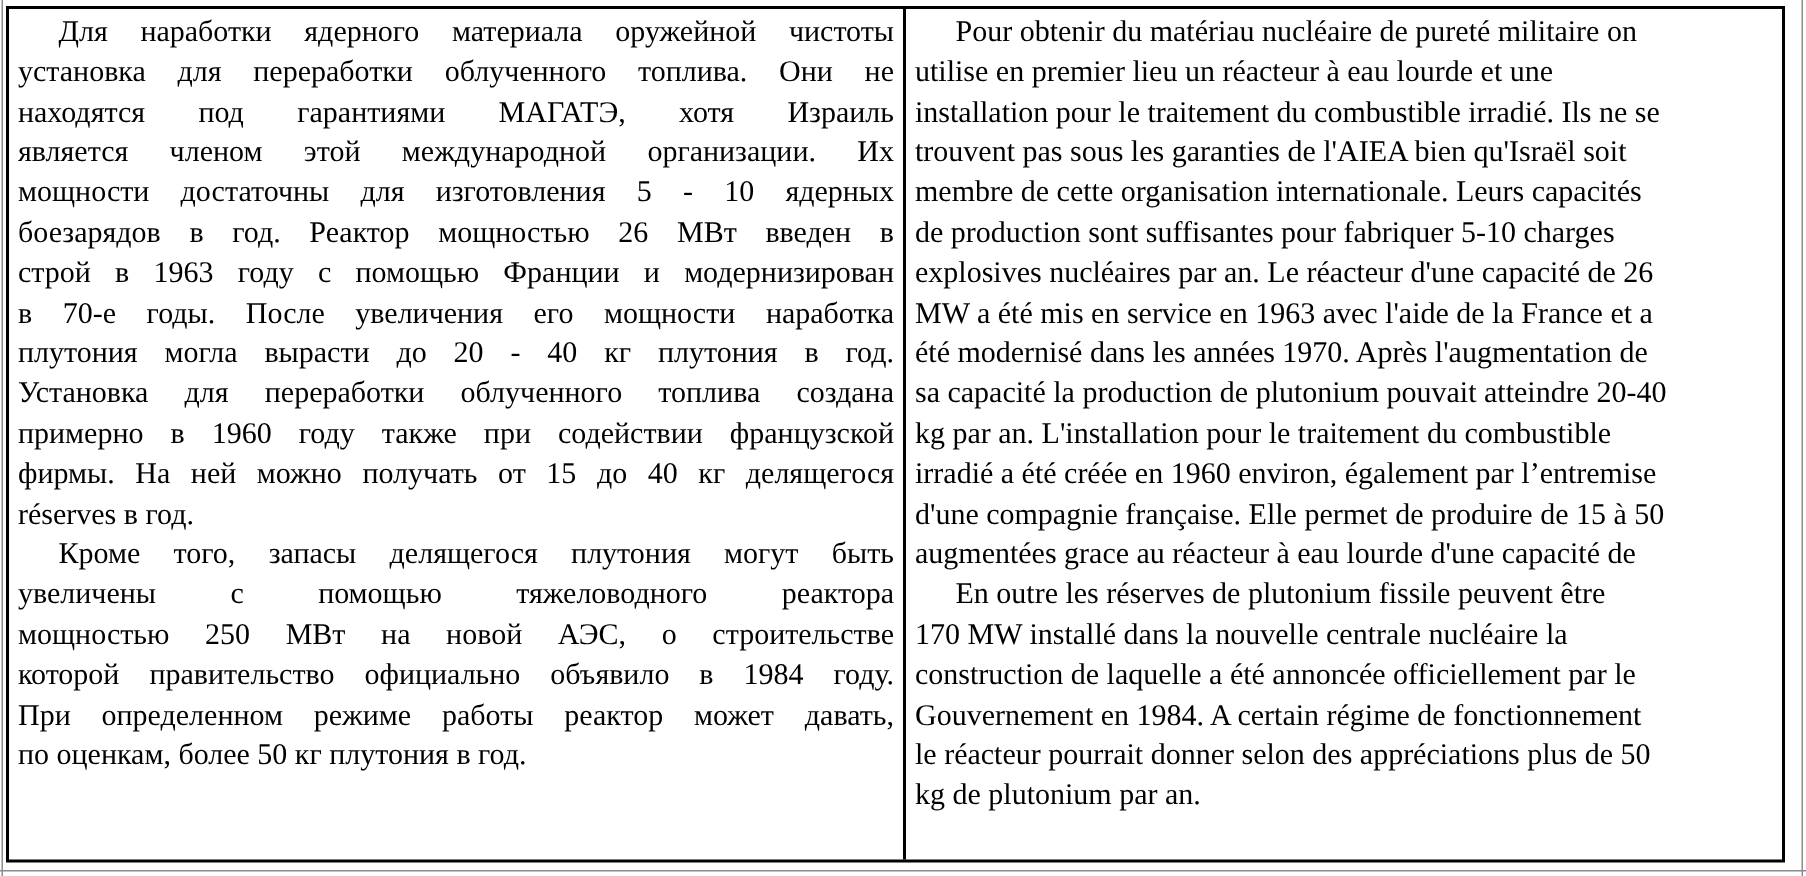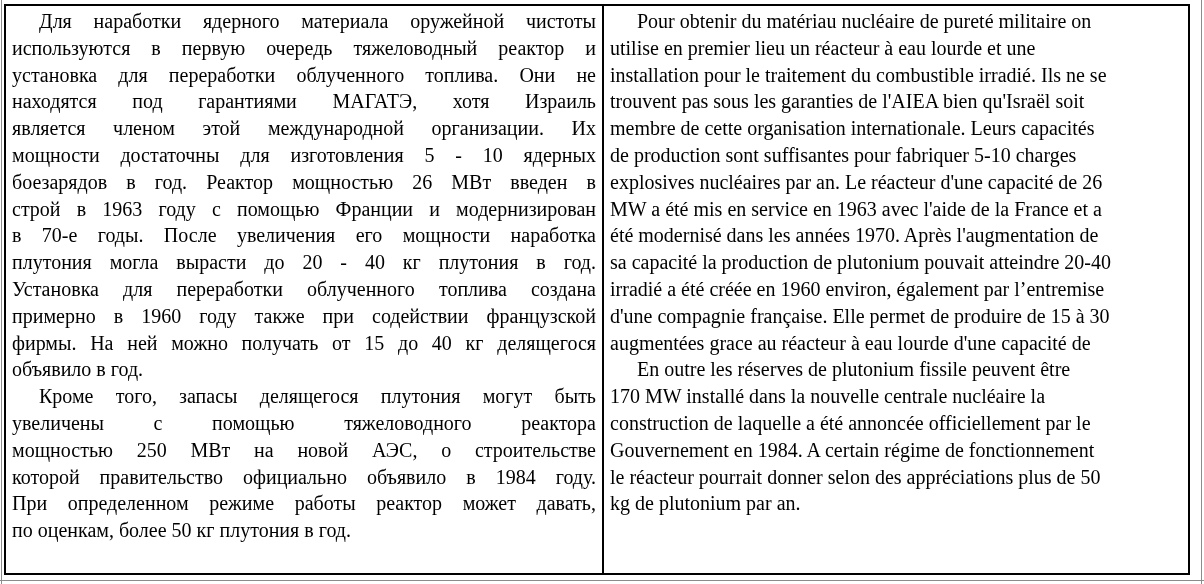--- a/index.html
+++ b/index.html
@@ -65,33 +65,32 @@
 
 <div id="page">
   <div id="outer-left" class="outer-line"></div>
   <div id="outer-right" class="outer-line"></div>
   <div id="outer-bottom" class="outer-line"></div>
 
   <div id="doc-table">
     <div id="cell-ru" class="cell">
         <div class="para">
           <div class="line indent jst">Для наработки ядерного материала оружейной чистоты</div>
-          <div class="line jst">используются в первую очередь тяжеловодный реактор и</div>
           <div class="line jst">установка для переработки облученного топлива. Они не</div>
           <div class="line jst">находятся под гарантиями МАГАТЭ, хотя Израиль</div>
           <div class="line jst">является членом этой международной организации. Их</div>
           <div class="line jst">мощности достаточны для изготовления 5 - 10 ядерных</div>
           <div class="line jst">боезарядов в год. Реактор мощностью 26 МВт введен в</div>
           <div class="line jst">строй в 1963 году с помощью Франции и модернизирован</div>
           <div class="line jst">в 70-е годы. После увеличения его мощности наработка</div>
           <div class="line jst">плутония могла вырасти до 20 - 40 кг плутония в год.</div>
           <div class="line jst">Установка для переработки облученного топлива создана</div>
           <div class="line jst">примерно в 1960 году также при содействии французской</div>
           <div class="line jst">фирмы. На ней можно получать от 15 до 40 кг делящегося</div>
-          <div class="line">объявило в год.</div>
+          <div class="line">réserves в год.</div>
         </div>
         <div class="para">
           <div class="line indent jst">Кроме того, запасы делящегося плутония могут быть</div>
           <div class="line jst">увеличены с помощью тяжеловодного реактора</div>
           <div class="line jst">мощностью 250 МВт на новой АЭС, о строительстве</div>
           <div class="line jst">которой правительство официально объявило в 1984 году.</div>
           <div class="line jst">При определенном режиме работы реактор может давать,</div>
           <div class="line">по оценкам, более 50 кг плутония в год.</div>
         </div>
       </div>
@@ -100,22 +99,23 @@
           <div class="line indent">Pour obtenir du matériau nucléaire de pureté militaire on</div>
           <div class="line">utilise en premier lieu un réacteur à eau lourde et une</div>
           <div class="line">installation pour le traitement du combustible irradié. Ils ne se</div>
           <div class="line">trouvent pas sous les garanties de l'AIEA bien qu'Israël soit</div>
           <div class="line">membre de cette organisation internationale. Leurs capacités</div>
           <div class="line">de production sont suffisantes pour fabriquer 5-10 charges</div>
           <div class="line">explosives nucléaires par an. Le réacteur d'une capacité de 26</div>
           <div class="line">MW a été mis en service en 1963 avec l'aide de la France et a</div>
           <div class="line">été modernisé dans les années 1970. Après l'augmentation de</div>
           <div class="line">sa capacité la production de plutonium pouvait atteindre 20-40</div>
+          <div class="line">kg par an. L'installation pour le traitement du combustible</div>
           <div class="line">irradié a été créée en 1960 environ, également par l’entremise</div>
-          <div class="line">d'une compagnie française. Elle permet de produire de 15 à 30</div>
+          <div class="line">d'une compagnie française. Elle permet de produire de 15 à 50</div>
         </div>
         <div class="para">
           <div class="line">augmentées grace au réacteur à eau lourde d'une capacité de</div>
           <div class="line indent">En outre les réserves de plutonium fissile peuvent être</div>
           <div class="line">170 MW installé dans la nouvelle centrale nucléaire la</div>
           <div class="line">construction de laquelle a été annoncée officiellement par le</div>
           <div class="line">Gouvernement en 1984. A certain régime de fonctionnement</div>
           <div class="line">le réacteur pourrait donner selon des appréciations plus de 50</div>
           <div class="line">kg de plutonium par an.</div>
         </div>

